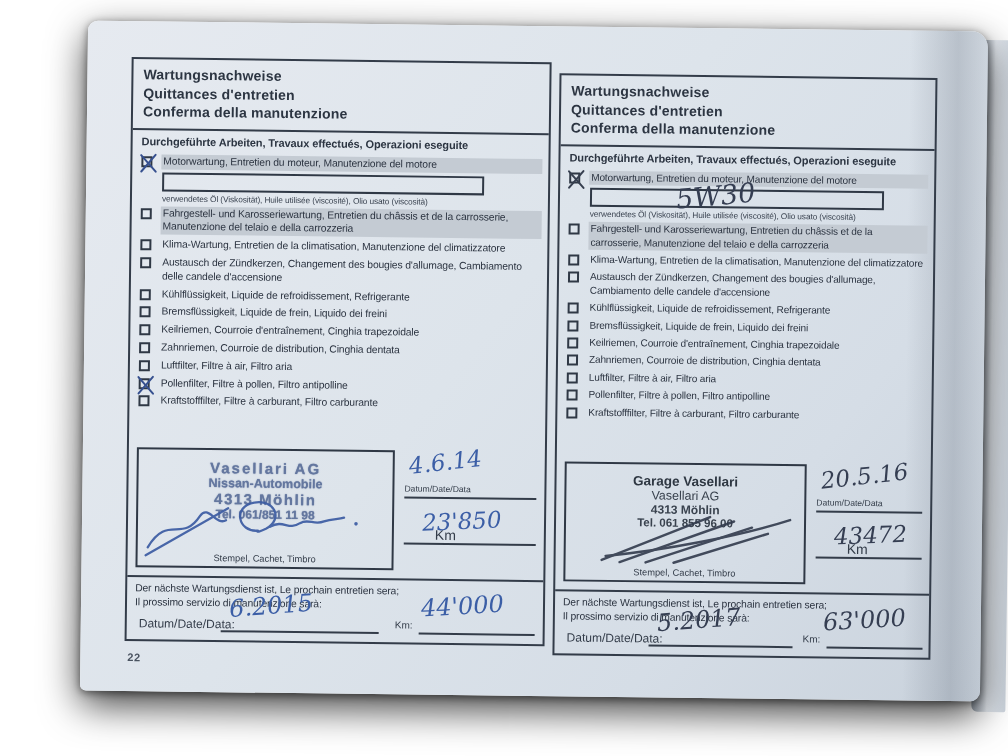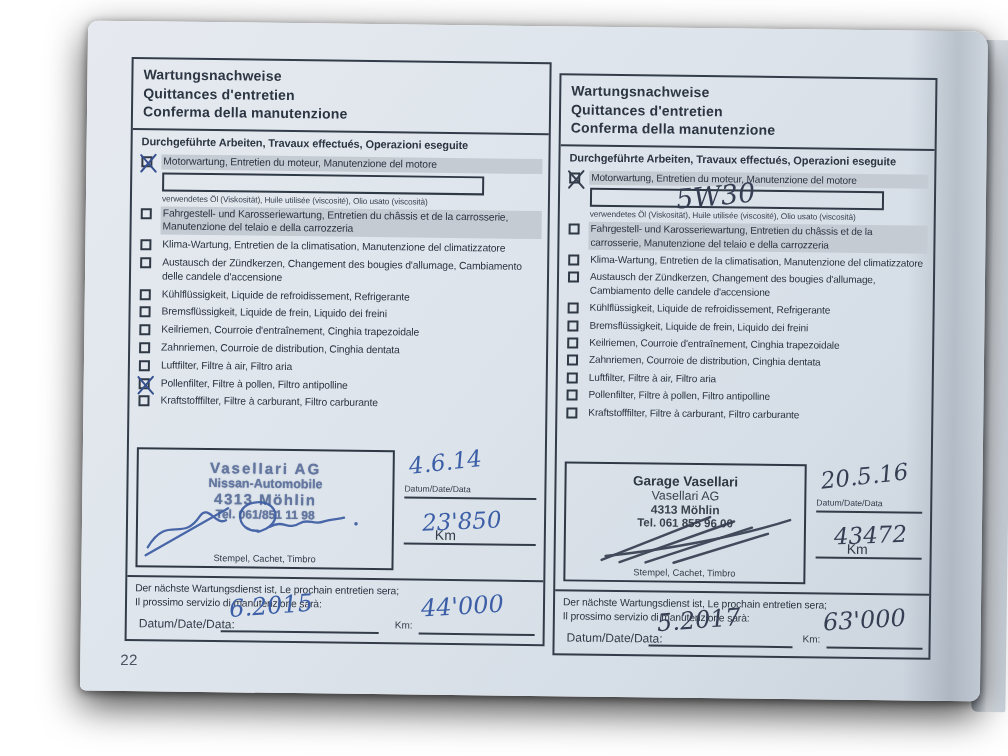--- a/index.html
+++ b/index.html
@@ -104,21 +104,21 @@
   .ns-rule-date  { position:absolute; left:94px; width:158px; top:52px; border-top:2px solid #333c49; }
   .hw-ns-date    { position:absolute; left:102px; top:13px; font-size:24px; transform:rotate(-5deg); }
   .ns-km-label   { position:absolute; left:268px; top:39px; font-size:10px; color:#333c49; }
   .ns-rule-km    { position:absolute; left:292px; width:116px; top:52px; border-top:2px solid #333c49; }
   .hw-ns-km      { position:absolute; left:294px; top:11px; font-size:24px; transform:rotate(-4deg); }
   .col-r .ns-rule-date { width:144px; }
   .col-r .ns-km-label  { left:248px; }
   .col-r .ns-rule-km   { left:272px; width:96px; }
   .col-r .hw-ns-km     { left:268px; }
 
-  .page-num { position:absolute; left:40px; top:630px; font-size:15px; color:#4a5360; letter-spacing:0.5px; }
+  .page-num { position:absolute; left:47px; top:630px; font-size:11px; color:#4a5360; letter-spacing:0.5px;font-weight:bold; }
 </style>
 </head>
 <body>
 
 <div class="photo">
   <div class="next-page-strip"></div>
 
   <div class="page">
     <div class="fold-shadow"></div>
 

